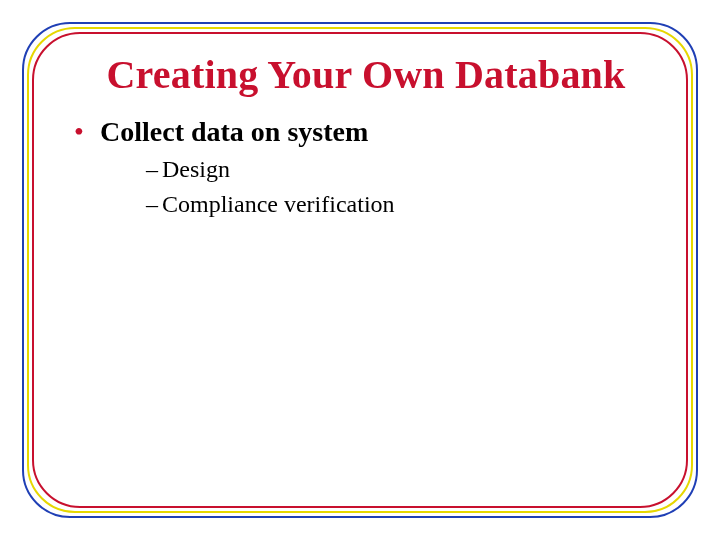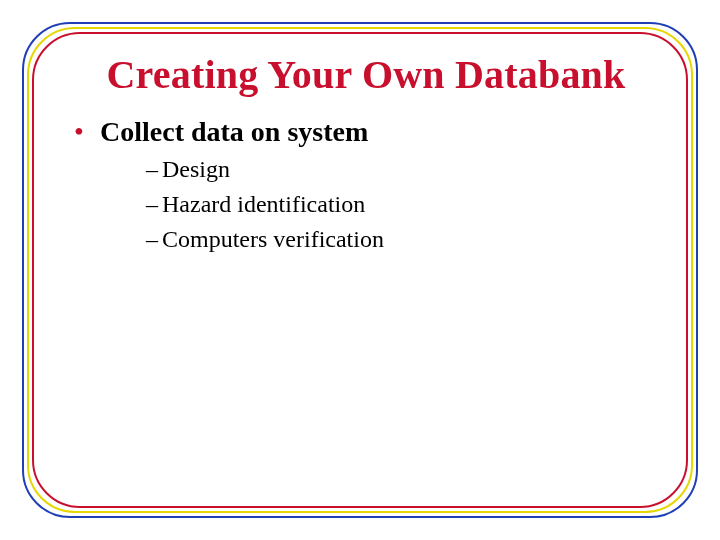--- a/index.html
+++ b/index.html
@@ -103,22 +103,21 @@
 
   <div class="content">
     <div class="title">Creating Your Own Databank</div>
 
     <ul class="bullets">
 
       <li>
         <span>Collect data on system</span>
         <ul class="sub">
           <li><span class="dash">–</span><span>Design</span></li>
-          <li><span class="dash">–</span><span>Hazard identification</span></li>
-          <li><span class="dash">–</span><span>Computers verification</span></li>
+          <li><span class="dash">–</span><span>Compliance verification</span></li>
         </ul>
       </li>
 
 
 
     </ul>
   </div>
 </div>
 
 </body></html>

